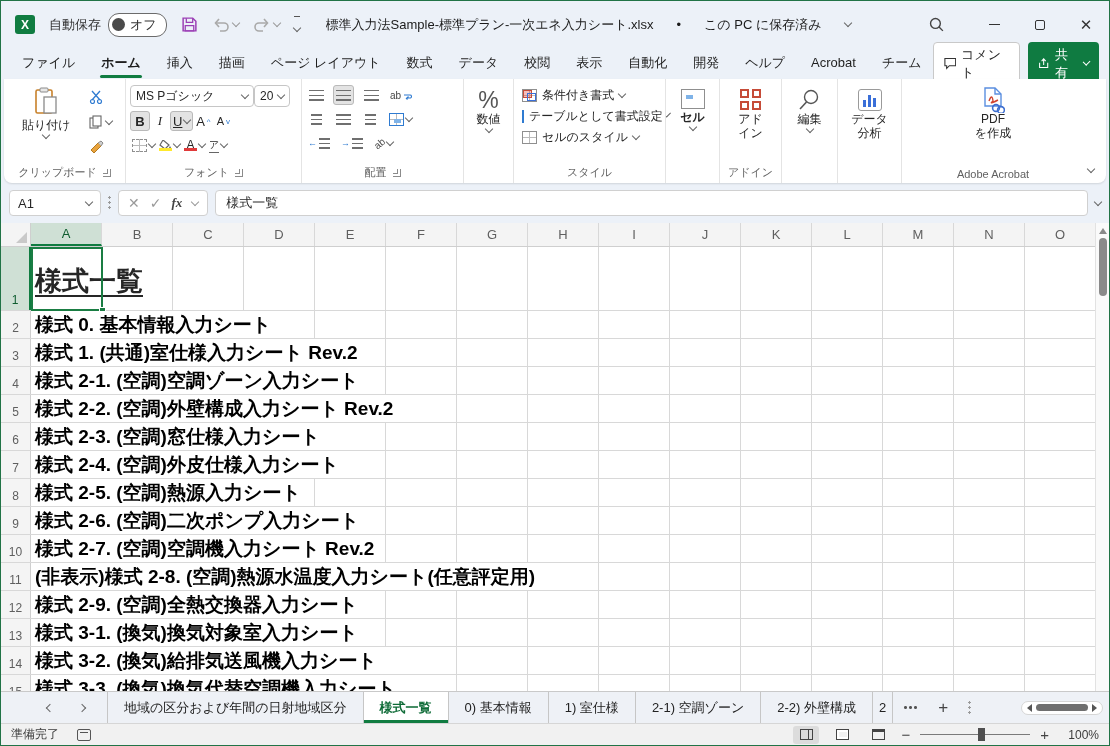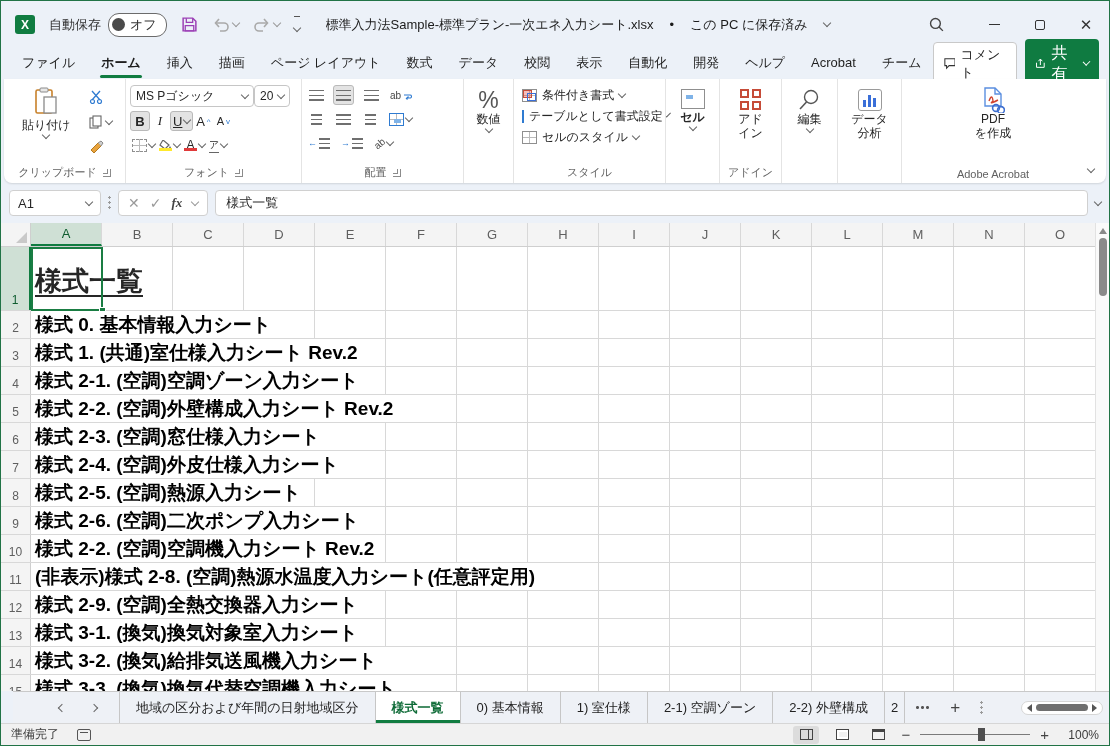--- a/index.html
+++ b/index.html
@@ -11,36 +11,36 @@
   .titlebar { position:absolute; top:0; left:0; right:0; height:47px; display:flex; align-items:center; }
   .tb-left { display:flex; align-items:center; gap:14px; padding-left:14px; }
   .excel-logo { width:20px; height:19px; background:#107C41; color:#fff; font-weight:bold; font-size:12px; border-radius:3px; display:flex; align-items:center; justify-content:center; }
   .autosave { display:flex; align-items:center; gap:7px; font-size:13px; color:#333; }
   .pill { display:inline-flex; align-items:center; gap:5px; border:1px solid #6b6b6b; border-radius:11px; padding:2px 9px 2px 3px; background:#fff; }
   .knob { width:13px; height:13px; border-radius:50%; background:#4a4a4a; display:inline-block; }
   .tbbtn { display:inline-flex; align-items:center; gap:3px; color:#8a8a8a; }
   .chev { width:6px; height:6px; border-right:1.4px solid #666; border-bottom:1.4px solid #666; transform:rotate(45deg); display:inline-block; margin-top:-3px; }
   .chev.lt { border-color:#9a9a9a; }
   .qat-chev { display:inline-block; border-top:1.5px solid #555; padding-top:2px; }
-  .tb-title { flex:1; display:flex; align-items:center; justify-content:flex-start; margin-left:26px; gap:16px; font-size:13px; color:#1b1b1b; white-space:nowrap; overflow:hidden; }
+  .tb-title { flex:1; display:flex; align-items:center; justify-content:flex-start; margin-left:26px; gap:23px; font-size:13px; color:#1b1b1b; white-space:nowrap; overflow:hidden; }
   .tb-right { display:flex; align-items:center; height:100%; }
   .tb-search { width:70px; display:flex; justify-content:center; }
   .winbtn { width:46px; height:100%; display:flex; align-items:center; justify-content:center; color:#333; font-size:15px; }
   .sq { width:10px; height:10px; border:1px solid #333; border-radius:2px; display:inline-block; }
   .minus-g { width:11px; border-top:1px solid #333; display:inline-block; }
 
   
   .tabrow { position:absolute; top:47px; left:0; right:0; height:31px; display:flex; align-items:center; padding:0 10px; }
   .rtabs { display:flex; align-items:center; gap:4px; }
   .rtab { padding:5px 11px 7px; font-size:13px; color:#1f1f1f; border-radius:4px; position:relative; white-space:nowrap; }
   .rtab.active { font-weight:bold; }
   .rtab.active::after { content:""; position:absolute; left:10px; right:10px; bottom:1px; height:3px; background:#107C41; border-radius:2px; }
   .tabrow-right { margin-left:auto; display:flex; align-items:center; gap:8px; }
   .comment-btn { display:flex; align-items:center; gap:5px; background:#fff; border:1px solid #c9c9c9; border-radius:4px; padding:3px 10px; font-size:13px; }
-  .share-btn { display:flex; align-items:center; gap:6px; background:#0F7B41; color:#fff; border-radius:4px; padding:4px 10px; font-size:16px; }
+  .share-btn { display:flex; align-items:center; gap:6px; background:#0F7B41; color:#fff; border-radius:4px; padding:4px 10px; font-size:13px; }
   .share-btn .chev { border-color:#fff; }
 
   
   .ribbon { position:absolute; top:78px; left:3px; right:3px; height:104px; background:#fff; border-radius:0 0 8px 8px; box-shadow:0 1px 2px rgba(0,0,0,.12); display:flex; }
   .rgroup { position:relative; height:100%; border-right:1px solid #e4e4e4; padding:6px 4px 20px; }
   .rgroup:last-of-type { border-right:none; }
   .glabel { position:absolute; bottom:3px; left:0; right:0; display:flex; align-items:center; justify-content:center; gap:6px; font-size:11px; color:#616161; }
   .launcher { width:8px; height:8px; border-right:1.2px solid #8b8b8b; border-bottom:1.2px solid #8b8b8b; position:relative; display:inline-block; }
   .launcher::before { content:""; position:absolute; right:1px; bottom:1px; width:4px; height:4px; border-right:1.2px solid #8b8b8b; border-bottom:1.2px solid #8b8b8b; transform:translate(-1px,-1px); }
   .bigbtn { display:flex; flex-direction:column; align-items:center; justify-content:flex-start; gap:2px; font-size:12px; color:#262626; text-align:center; line-height:1.15; padding:2px 4px; border-radius:4px; }
@@ -96,21 +96,21 @@
   .fillhandle { position:absolute; left:98px; top:60px; width:7px; height:7px; background:#1a7d43; border:1px solid #fff; }
   .rowswrap { height:380px; overflow:hidden; }
   .srow { display:flex; height:28px; border-bottom:1px solid #d8d8d8; }
   .srow .rcells { display:flex; align-items:center; }
   .ctext { display:inline-block; background:#fff; font-weight:bold; font-size:19px; line-height:27px; padding:0 10px 0 4px; white-space:nowrap; color:#000; }
   .vscroll { position:absolute; top:0; right:0; width:14px; height:468px; background:#fafafa; border-left:1px solid #e2e2e2; }
   .vscroll .arr { width:0; height:0; border-left:4px solid transparent; border-right:4px solid transparent; border-bottom:6px solid #8a8a8a; margin:5px auto 4px; }
   .vthumb { width:8px; height:58px; background:#8a8a8a; border-radius:4px; margin:0 auto; }
 
   
-  .sheetbar { position:absolute; top:690px; left:12px; right:0; height:32px; background:#eef1f6; border-top:1px solid #c9c9c9; display:flex; align-items:stretch; font-size:13px; }
+  .sheetbar { position:absolute; top:690px; left:0; right:0; height:32px; background:#eef1f6; border-top:1px solid #c9c9c9; display:flex; align-items:stretch; font-size:13px; }
   .snav { display:flex; align-items:center; gap:26px; padding:0 22px 0 46px; color:#555; }
   .chev.r { transform:rotate(-45deg); margin:0; } .chev.l { transform:rotate(135deg); margin:0; }
   .stabs { display:flex; align-items:stretch; }
   .stab { display:flex; align-items:center; padding:0 16px; border-left:1px solid #c6c6c6; color:#222; position:relative; white-space:nowrap; }
   .stab:last-child { border-right:1px solid #c6c6c6; }
   .stab.active { background:#fff; color:#0e6b37; font-weight:bold; }
   .stab.active::after { content:""; position:absolute; left:0; right:0; bottom:0; height:3px; background:#107C41; }
   .stab.cut { padding:0 6px; max-width:22px; overflow:hidden; }
   .sbtn { display:flex; align-items:center; padding:0 10px; color:#555; }
   .dots3 { width:15px; height:3px; background:radial-gradient(circle,#555 1.3px,transparent 1.6px); background-size:5px 3px; }
@@ -619,21 +619,21 @@
         <div class="srow">
           <div class="rnum">9</div>
           <div class="rcells">
             <span class="ctext">様式 2-6. (空調)二次ポンプ入力シート</span>
           </div>
         </div>
 
         <div class="srow">
           <div class="rnum">10</div>
           <div class="rcells">
-            <span class="ctext">様式 2-2. (空調)空調機入力シート Rev.2</span>
+            <span class="ctext">様式 2-7. (空調)空調機入力シート Rev.2</span>
           </div>
         </div>
 
         <div class="srow">
           <div class="rnum">11</div>
           <div class="rcells">
             <span class="ctext">(非表示)様式 2-8. (空調)熱源水温度入力シート(任意評定用)</span>
           </div>
         </div>
 

